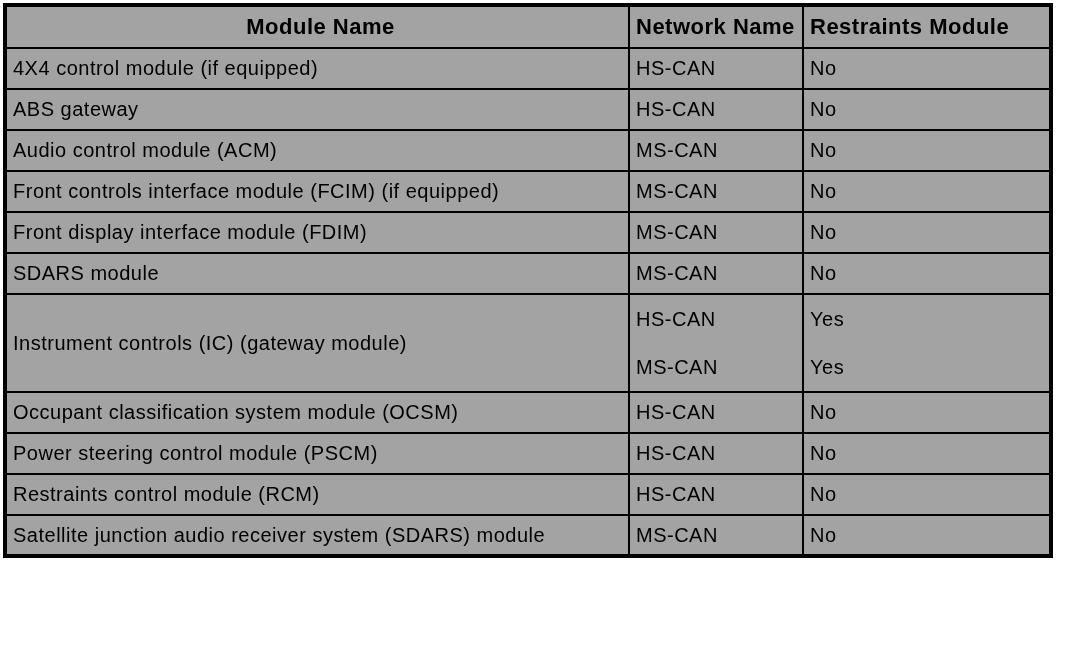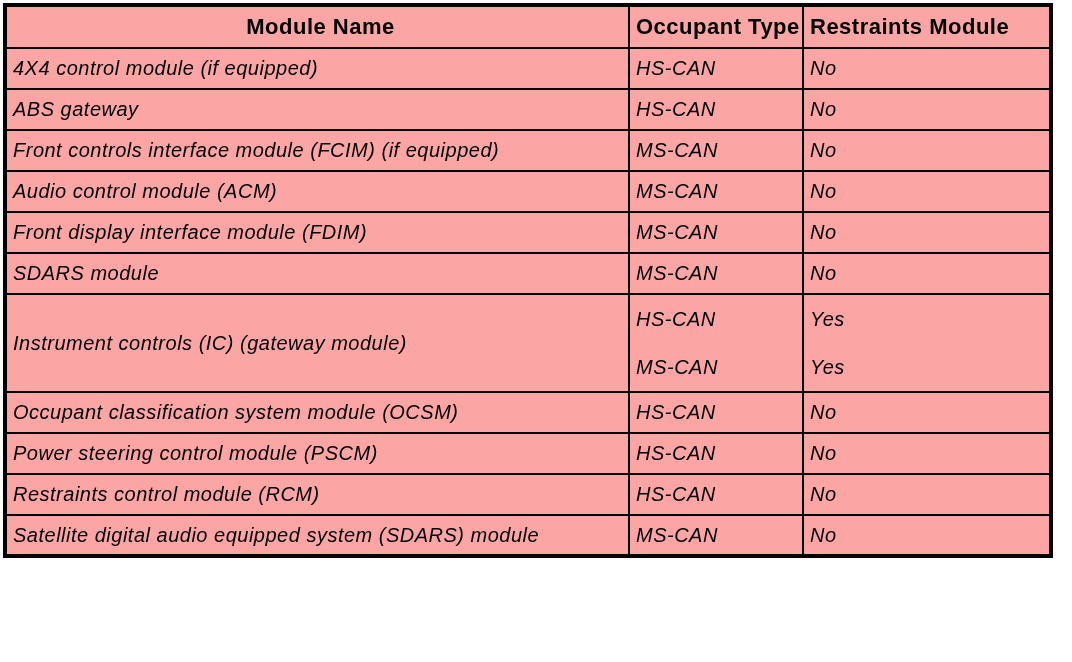--- a/index.html
+++ b/index.html
@@ -13,21 +13,21 @@
     color: #000000;
   }
   .page { position: relative; width: 1072px; height: 662px; }
   table.can-table {
     position: absolute;
     left: 3px;
     top: 3px;
     width: 1046px;
     border-collapse: collapse;
     table-layout: fixed;
-    background: #fca5a5;
+    background: #a3a3a3;
   }
   table.can-table { border: 4px solid #000000; }
   table.can-table th,
   table.can-table td {
     border: 2px solid #000000;
     padding: 0 0 0 6px;
     vertical-align: middle;
     overflow: hidden;
     white-space: nowrap;
   }
@@ -39,21 +39,20 @@
     font-size: 22px;
     font-weight: bold;
     letter-spacing: 0.5px;
     text-align: left;
   }
   th.first { text-align: center; padding-left: 0; }
   td {
     height: 41px;
     font-size: 20px;
     letter-spacing: 0.5px;
-    font-style: italic;
   }
   tr.tall td { height: 97px; }
   tr.tall td .line {
     height: 48px;
     display: flex;
     align-items: center;
   }
 </style>
 </head>
 <body>
@@ -61,21 +60,21 @@
 <div class="page">
   <table class="can-table">
     <colgroup>
       <col class="c1">
       <col class="c2">
       <col class="c3">
     </colgroup>
     <thead>
       <tr>
         <th class="first">Module Name</th>
-        <th>Occupant Type</th>
+        <th>Network Name</th>
         <th>Restraints Module</th>
       </tr>
     </thead>
     <tbody>
   <tr>
     <td>4X4 control module (if equipped)</td>
     <td>
             <div class="line">HS-CAN</div>
           </td>
     <td>
@@ -87,31 +86,31 @@
     <td>ABS gateway</td>
     <td>
             <div class="line">HS-CAN</div>
           </td>
     <td>
             <div class="line">No</div>
           </td>
   </tr>
 
   <tr>
-    <td>Front controls interface module (FCIM) (if equipped)</td>
+    <td>Audio control module (ACM)</td>
     <td>
             <div class="line">MS-CAN</div>
           </td>
     <td>
             <div class="line">No</div>
           </td>
   </tr>
 
   <tr>
-    <td>Audio control module (ACM)</td>
+    <td>Front controls interface module (FCIM) (if equipped)</td>
     <td>
             <div class="line">MS-CAN</div>
           </td>
     <td>
             <div class="line">No</div>
           </td>
   </tr>
 
   <tr>
     <td>Front display interface module (FDIM)</td>
@@ -170,21 +169,21 @@
     <td>Restraints control module (RCM)</td>
     <td>
             <div class="line">HS-CAN</div>
           </td>
     <td>
             <div class="line">No</div>
           </td>
   </tr>
 
   <tr>
-    <td>Satellite digital audio equipped system (SDARS) module</td>
+    <td>Satellite junction audio receiver system (SDARS) module</td>
     <td>
             <div class="line">MS-CAN</div>
           </td>
     <td>
             <div class="line">No</div>
           </td>
   </tr>
 
 </tbody>
   </table>

